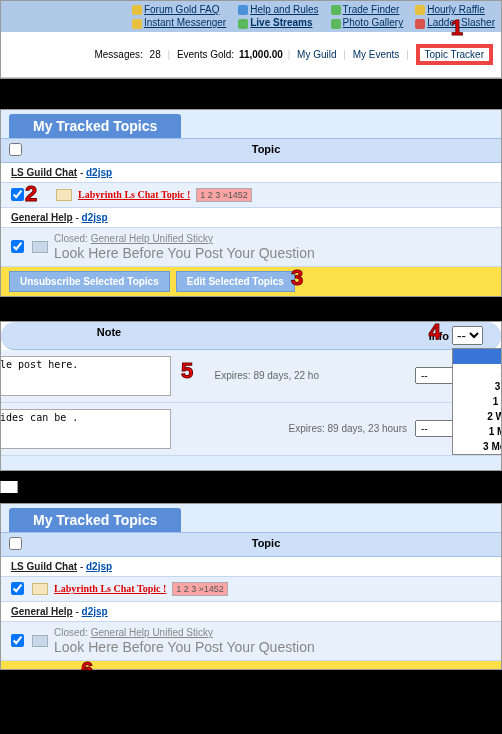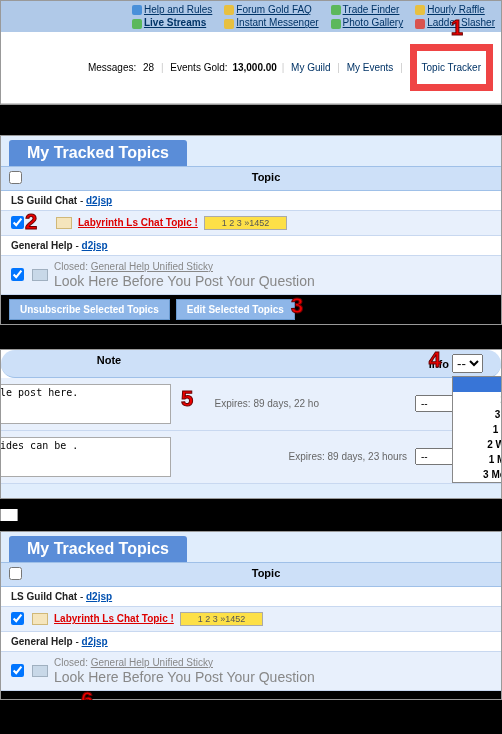--- a/index.html
+++ b/index.html
@@ -12,81 +12,81 @@
 .hdr-top .live { font-weight: bold; }
 .icon { display: inline-block; width: 10px; height: 10px; margin-right: 2px; vertical-align: middle; border-radius: 2px; }
 .ic-blue { background: #4a90d9; }
 .ic-yellow { background: #e8c040; }
 .ic-green { background: #5cb85c; }
 .ic-red { background: #d9534f; }
 .userbar { background: #fff; padding: 4px 6px; font-size: 10px; text-align: right; border-bottom: 1px solid #ccc; }
 .userbar span { margin: 8px 2px; }
 .userbar .sep-p { color: #ccc; }
 .userbar .link { color: #003366; cursor: pointer; }
-.redbox { border: 7px solid #ef4444; padding: 11px 3px; display: inline-block; }
+.redbox { border: 4px solid #ef4444; padding: 1px 3px; display: inline-block; }
 .marker { position: absolute; font: bold 22px Arial; color: #e00; -webkit-text-stroke: 1px #600; z-index: 10; pointer-events: none; }
 .tabhead { background: #e0edfc; padding: 4px 0 0 8px; }
-.tab { display: inline-block; background: #5a8dd8; color: #fff; font-weight: bold; font-size: 16px; padding: 4px 18px; border-radius: 3px 3px 0 0; }
+.tab { display: inline-block; background: #5a8dd8; color: #fff; font-weight: bold; font-size: 14px; padding: 4px 24px; border-radius: 3px 3px 0 0; }
 .thead { background: #cde0f8; border-top: 1px solid #9fc0e8; border-bottom: 1px solid #9fc0e8; padding: 4px 8px; font-weight: bold; font-size: 11px; display: flex; }
 .thead .chk { width: 30px; }
 .thead .topic { flex: 1; text-align: center; }
 .section { background: #fff; padding: 4px 10px; font-size: 10px; border-bottom: 1px solid #c8d8f0; }
-.section .cat { font-weight: bold; color: #222; }
+.section .cat { font-weight: bold; color: #222; text-decoration: underline; }
 .section .catlink { color: #0050b0; text-decoration: underline; font-weight: bold; }
 .row { background: #e8f0fc; padding: 5px 10px; display: flex; align-items: center; gap: 6px; font-size: 10px; border-bottom: 1px solid #c8d8f0; position: relative; }
 .row input[type=checkbox] { margin-right: 2px; }
 .envelope { width: 16px; height: 12px; background: #f5e5bc; border: 1px solid #d0b878; }
 .env-closed { background: #c8d8e8; border-color: #a0b0c0; }
-.topic-red { color: #d00; font-weight: bold; text-decoration: underline; }
+.topic-red { color: #d00; font-weight: bold; text-decoration: underline; font-family: Liberation Serif, serif; }
 .topic-grey { color: #888; text-decoration: underline; margin-top: 8px; }
-.pager { background: #fde047; border: 1px solid #aaa; font-size: 9px; padding: 1px 17px; color: #555; }
+.pager { background: #fca5a5; border: 1px solid #aaa; font-size: 9px; padding: 1px 3px; color: #555; }
 .subtext { color: #888; font-size: 14px; margin-left: 30px; margin-top: 1px; }
-.btnbar { background: #000000; padding: 4px 8px; display: flex; gap: 6px; position: relative; align-items: center; }
+.btnbar { background: #fde047; padding: 4px 8px; display: flex; gap: 6px; position: relative; align-items: center; }
 .btn { background: #8eb6e8; color: #fff; font-weight: bold; font-size: 10px; padding: 4px 10px; border: 1px solid #6a9ad0; cursor: pointer; }
 .col2head { background: #cde0f8; display: flex; padding: 4px 8px; font-weight: bold; font-size: 11px; border-bottom: 1px solid #9fc0e8; position: relative; border-radius: 14px; }
 .col2head .c1 { width: 200px; text-align: center; }
 .col2head .c2 { flex: 1; text-align: right; padding-right: 10px; }
 .editrow { background: #e8f0fc; display: flex; align-items: center; padding: 6px 0; gap: 8px; border-bottom: 1px solid #c8d8f0; position: relative; }
 .editrow textarea { width: 180px; height: 40px; font-size: 10px; padding: 2px; border: 1px solid #aaa; resize: none; margin-left: -10px; }
 .editrow .expires { color: #666; font-size: 10px; }
 .editrow select { font-size: 10px; padding: 1px; min-width: 80px; }
 .ddwrap { position: relative; }
 .ddopen { position: absolute; top: 18px; left: 0; background: #fff; border: 1px solid #888; font-size: 10px; width: 80px; z-index: 5; }
 .ddopen div { padding: 2px 4px; }
 .ddopen .sel { background: #3875d7; color: #fff; }
 .rel { position: relative; }
 </style>
 </head>
 <body>
 
 <div class="panel rel">
   <div class="hdr-top">
     <div class="col">
+      <a><span class="icon ic-yellow"></span><span>Forum Gold FAQ</span></a>
+      <a><span class="icon ic-yellow"></span><span>Instant Messenger</span></a>
+    </div>
+    <div class="col">
       <a><span class="icon ic-blue"></span><span>Help and Rules</span></a>
       <a class="live"><span class="icon ic-green"></span><span>Live Streams</span></a>
-    </div>
-    <div class="col">
-      <a><span class="icon ic-yellow"></span><span>Forum Gold FAQ</span></a>
-      <a><span class="icon ic-yellow"></span><span>Instant Messenger</span></a>
     </div>
     <div class="col">
       <a><span class="icon ic-green"></span><span>Trade Finder</span></a>
       <a><span class="icon ic-green"></span><span>Photo Gallery</span></a>
     </div>
     <div class="col">
       <a><span class="icon ic-yellow"></span><span>Hourly Raffle</span></a>
       <a><span class="icon ic-red"></span><span>Ladder Slasher</span></a>
     </div>
   </div>
   <div class="userbar">
     <span>Messages:</span>
     <span>28</span>
     <span class="sep-p">|</span>
     <span>Events Gold:</span>
-    <b>13,000.00</b>
+    <b>11,000.00</b>
     <span class="sep-p">|</span>
     <span class="link">My Guild</span>
     <span class="sep-p">|</span>
     <span class="link">My Events</span>
     <span class="sep-p">|</span>
     <span class="redbox"><span class="link">Topic Tracker</span></span>
   </div>
   <div class="marker" style="top:14px; right:38px">1</div>
 </div>
 

